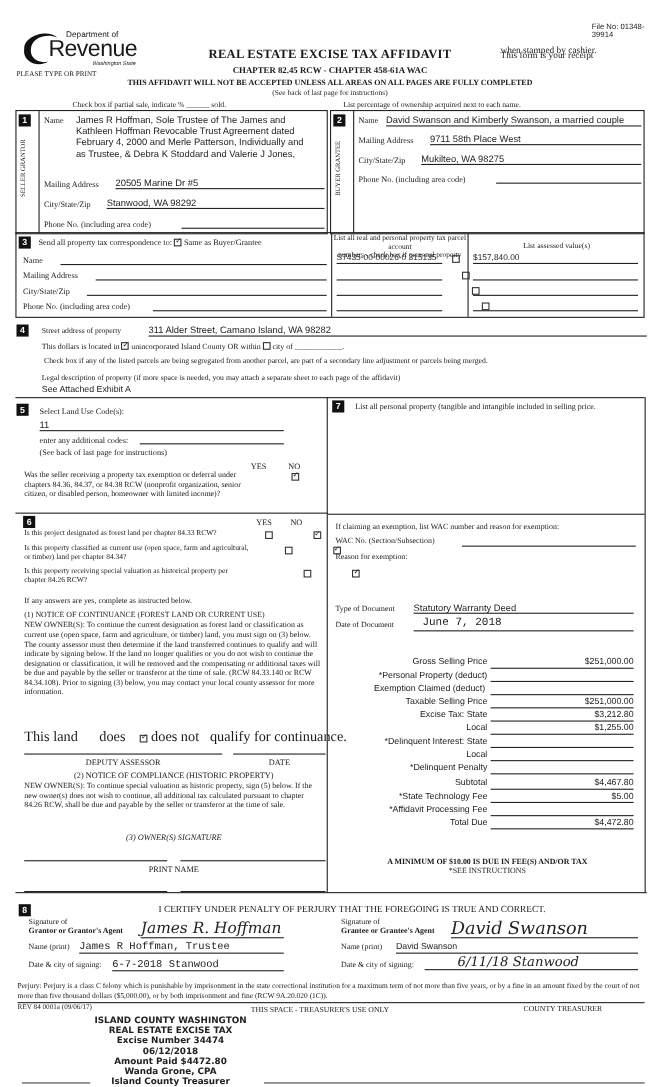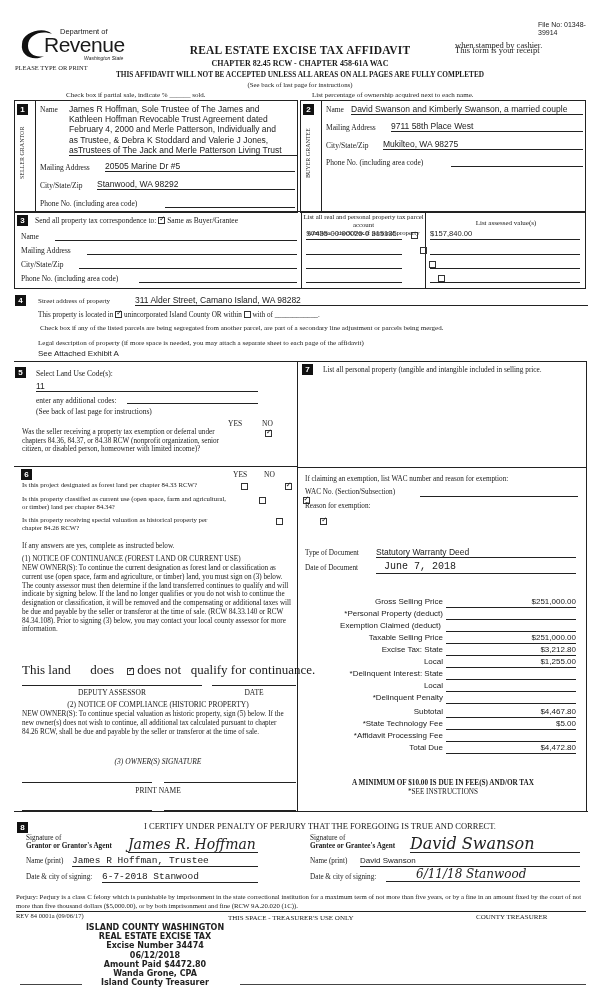--- a/index.html
+++ b/index.html
@@ -54,21 +54,20 @@
 <div class="abs box" style="left:14px;top:100px;width:284px;height:113px;">
   <div class="secnum" style="left:2px;top:3px;">1</div>
   <div class="abs" style="left:20px;top:0;width:1px;height:111px;background:#222;"></div>
   <div class="vlabel" style="left:4px;top:22px;height:60px;width:14px;">SELLER GRANTOR</div>
   <div class="abs" style="left:25px;top:4px;font-size:7.5px;">Name</div>
   <div class="abs filled" style="left:54px;top:3px;width:228px;line-height:10.2px;">
     <div>James R Hoffman, Sole Trustee of The James and</div>
     <div>Kathleen Hoffman Revocable Trust Agreement dated</div>
     <div>February 4, 2000 and Merle Patterson, Individually and</div>
     <div>as Trustee, &amp; Debra K Stoddard and Valerie J Jones,</div>
-    <div class="ul">asTrustees of The Jack and Merle Patterson Living Trust</div>
   </div>
   <div class="abs" style="left:25px;top:62px;">Mailing Address</div>
   <div class="abs filled ul" style="left:90px;top:60px;width:190px;">20505 Marine Dr #5</div>
   <div class="abs" style="left:25px;top:80px;">City/State/Zip</div>
   <div class="abs filled ul" style="left:82px;top:78px;width:198px;">Stanwood, WA 98292</div>
   <div class="abs" style="left:25px;top:98px;">Phone No. (including area code)</div>
   <div class="abs ul" style="left:150px;top:106px;width:130px;height:1px;"></div>
 </div>
 
 <div class="abs box" style="left:300px;top:100px;width:286px;height:113px;">
@@ -125,25 +124,25 @@
   <div class="abs ul" style="left:291px;top:70px;width:96px;height:1px;"></div>
   <span class="abs cb" style="left:396px;top:62px;"></span>
   <div class="abs ul" style="left:415px;top:70px;width:150px;height:1px;"></div>
 </div>
 
 
 <div class="secnum" style="left:15px;top:295px;">4</div>
 <div class="abs" style="left:38px;top:297px;font-size:7px;">Street address of property</div>
 <div class="abs filled ul" style="left:135px;top:295px;width:453px;">311 Alder Street, Camano Island, WA 98282</div>
 <div class="abs" style="left:38px;top:311px;font-size:7.2px;">
-  <span>This property is located in</span>
+  <span>This dollars is located in</span>
   <span class="cb checked"></span>
   <span>unincorporated Island County OR within</span>
   <span class="cb"></span>
-  <span>with of ____________.</span>
+  <span>city of ____________.</span>
 </div>
 <div class="abs" style="left:40px;top:324px;font-size:7px;">Check box if any of the listed parcels are being segregated from another parcel, are part of a secondary line adjustment or parcels being merged.</div>
 <div class="abs" style="left:38px;top:339px;font-size:7px;">Legal description of property (if more space is needed, you may attach a separate sheet to each page of the affidavit)</div>
 <div class="abs filled" style="left:38px;top:349px;font-size:8px;">See Attached Exhibit A</div>
 
 
 <div class="abs" style="left:14px;top:361px;width:572px;height:1.2px;background:#222;"></div>
 <div class="abs" style="left:297px;top:361px;width:1.2px;height:450px;background:#222;"></div>
 <div class="abs" style="left:586px;top:361px;width:1.2px;height:450px;background:#222;"></div>
 

